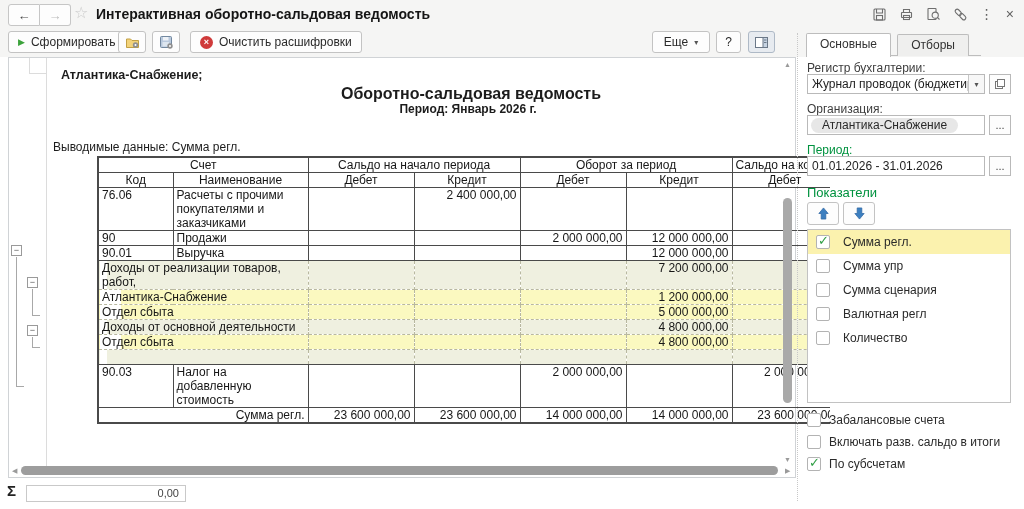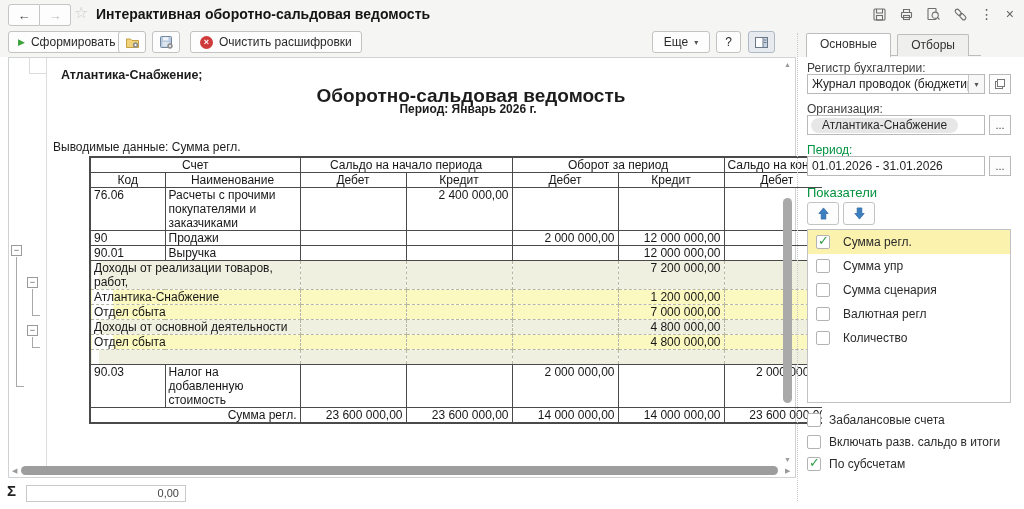--- a/index.html
+++ b/index.html
@@ -25,25 +25,25 @@
   .play{color:#3ba23b;font-size:9px;}
   .clearmark{width:13px;height:13px;border-radius:50%;background:#cf3a3a;color:#fff;font-size:9px;font-weight:bold;
              display:flex;align-items:center;justify-content:center;}
   .morearrow{font-size:8px;color:#555;}
   #paneltoggle{background:#e7ebf0;border-color:#aeb9c6;}
 
   
   #reportArea{position:absolute;left:8px;top:57px;width:788px;height:421px;background:#fff;border:1px solid #d0d3d6;box-sizing:border-box;}
   .rline{position:absolute;background:#dcdcdc;}
   .orghdr{position:absolute;left:52px;top:10px;font-weight:bold;font-size:12.5px;color:#1c1c1c;}
-  .rtitle{position:absolute;left:92px;top:27px;width:740px;text-align:center;font-weight:bold;font-size:19px;color:#1c1c1c;}
+  .rtitle{position:absolute;left:92px;top:27px;width:740px;text-align:center;font-weight:bold;font-size:16px;color:#1c1c1c;}
   .rperiod{position:absolute;left:89px;top:44px;width:740px;text-align:center;font-weight:bold;font-size:12px;color:#1c1c1c;}
   .rshown{position:absolute;left:44px;top:82px;font-size:12px;color:#1c1c1c;}
 
-  #tableWrap{position:absolute;left:32px;top:98px;width:733px;overflow:hidden;padding-left:48px;}
+  #tableWrap{position:absolute;left:40px;top:98px;width:733px;overflow:hidden;padding-left:48px;}
   #osv{border-collapse:collapse;table-layout:fixed;width:740px;font-size:12px;color:#171717;}
   #osv th,#osv td{padding:0 3px;vertical-align:top;line-height:14px;height:15px;overflow:hidden;box-sizing:border-box;}
   #osv{border:2px solid #4a4a4a;}
   #osv th{border:1px solid #4a4a4a;font-weight:normal;text-align:center;background:#fff;}
   th.cliphead{text-align:left;white-space:nowrap;}
   tr.acc td,tr.total td{border:1px solid #4a4a4a;}
   tr.g1 td,tr.g2 td{border:1px dashed #b8b8a0;}
   tr.g1 td{background:#eff0e0;}
   tr.g2 td{background:#fbf9c0;}
   td.g1n{background:linear-gradient(90deg,#fff 8px,#eff0e0 8px) !important;padding-left:13px;}
@@ -264,21 +264,21 @@
         <td class="num"></td>
         <td class="num"></td>
         <td class="num">1 200 000,00</td>
         <td class="num"></td>
       </tr>
       <tr class="g2">
         <td class="g2n" colspan="2">Отдел сбыта</td>
         <td class="num"></td>
         <td class="num"></td>
         <td class="num"></td>
-        <td class="num">7 000 000,00</td>
+        <td class="num">5 000 000,00</td>
         <td class="num"></td>
       </tr>
       <tr class="g1">
         <td class="g1n" colspan="2">Доходы от основной деятельности</td>
         <td class="num"></td>
         <td class="num"></td>
         <td class="num"></td>
         <td class="num">4 800 000,00</td>
         <td class="num"></td>
       </tr>

